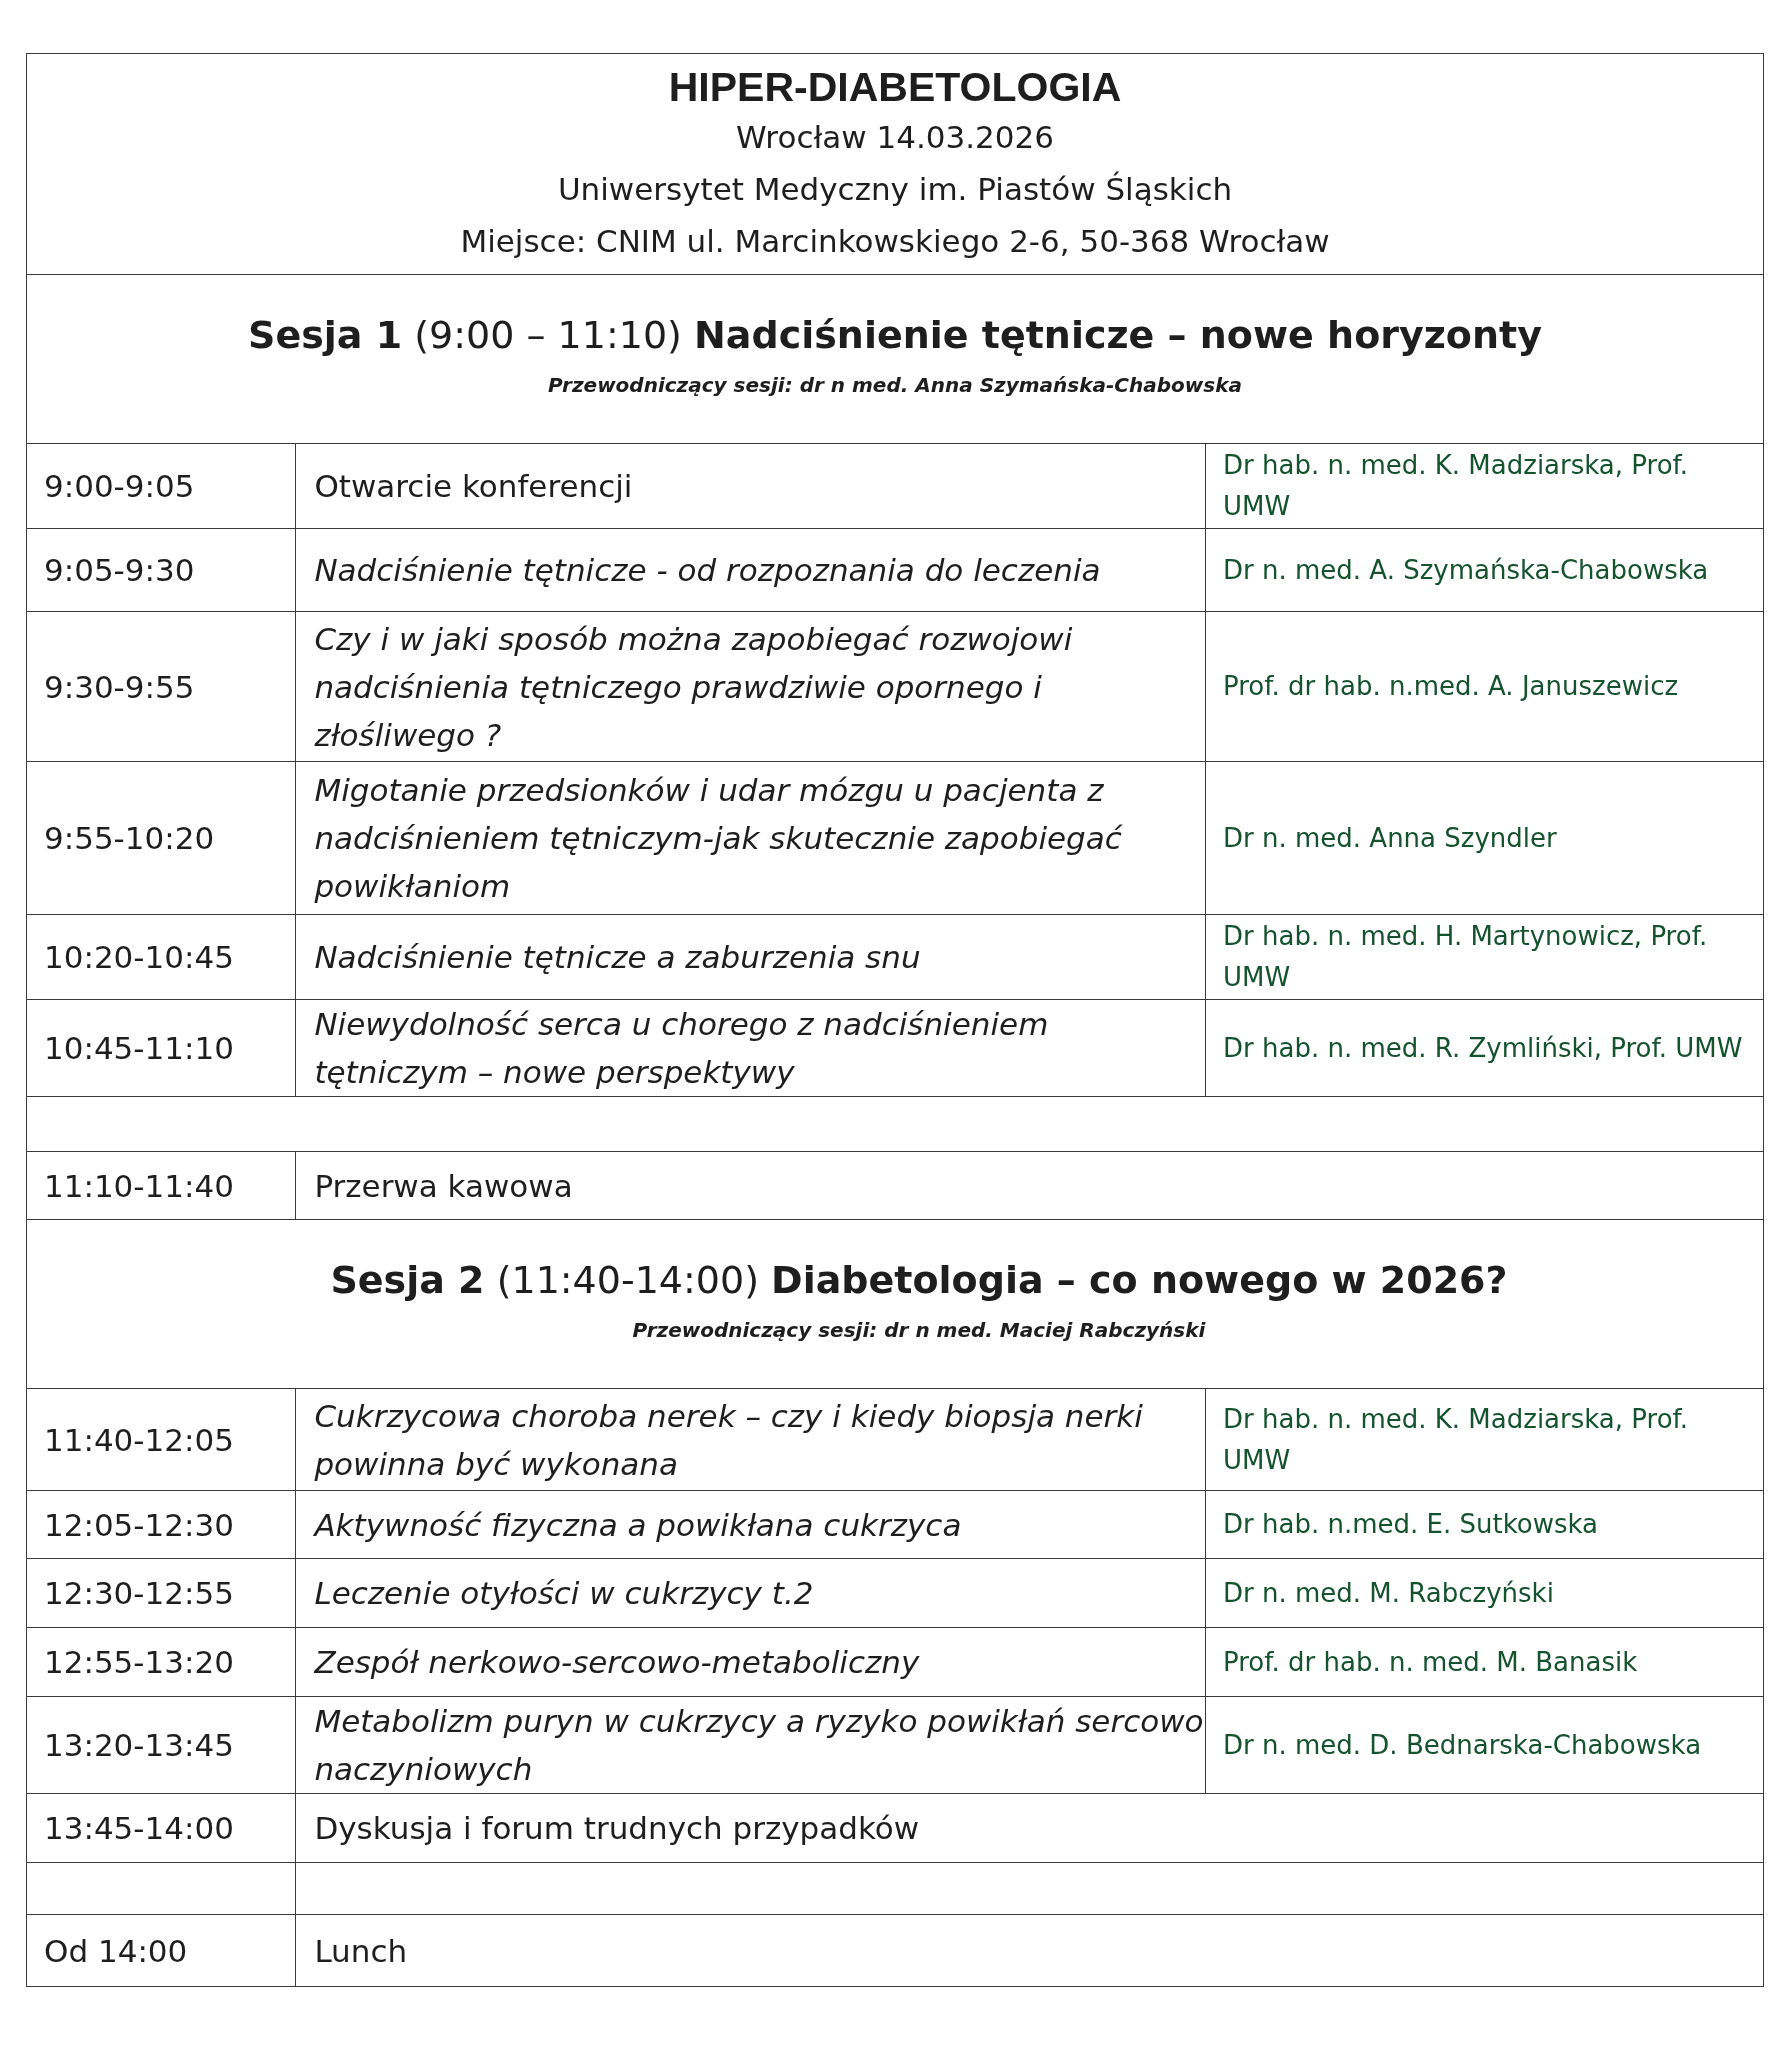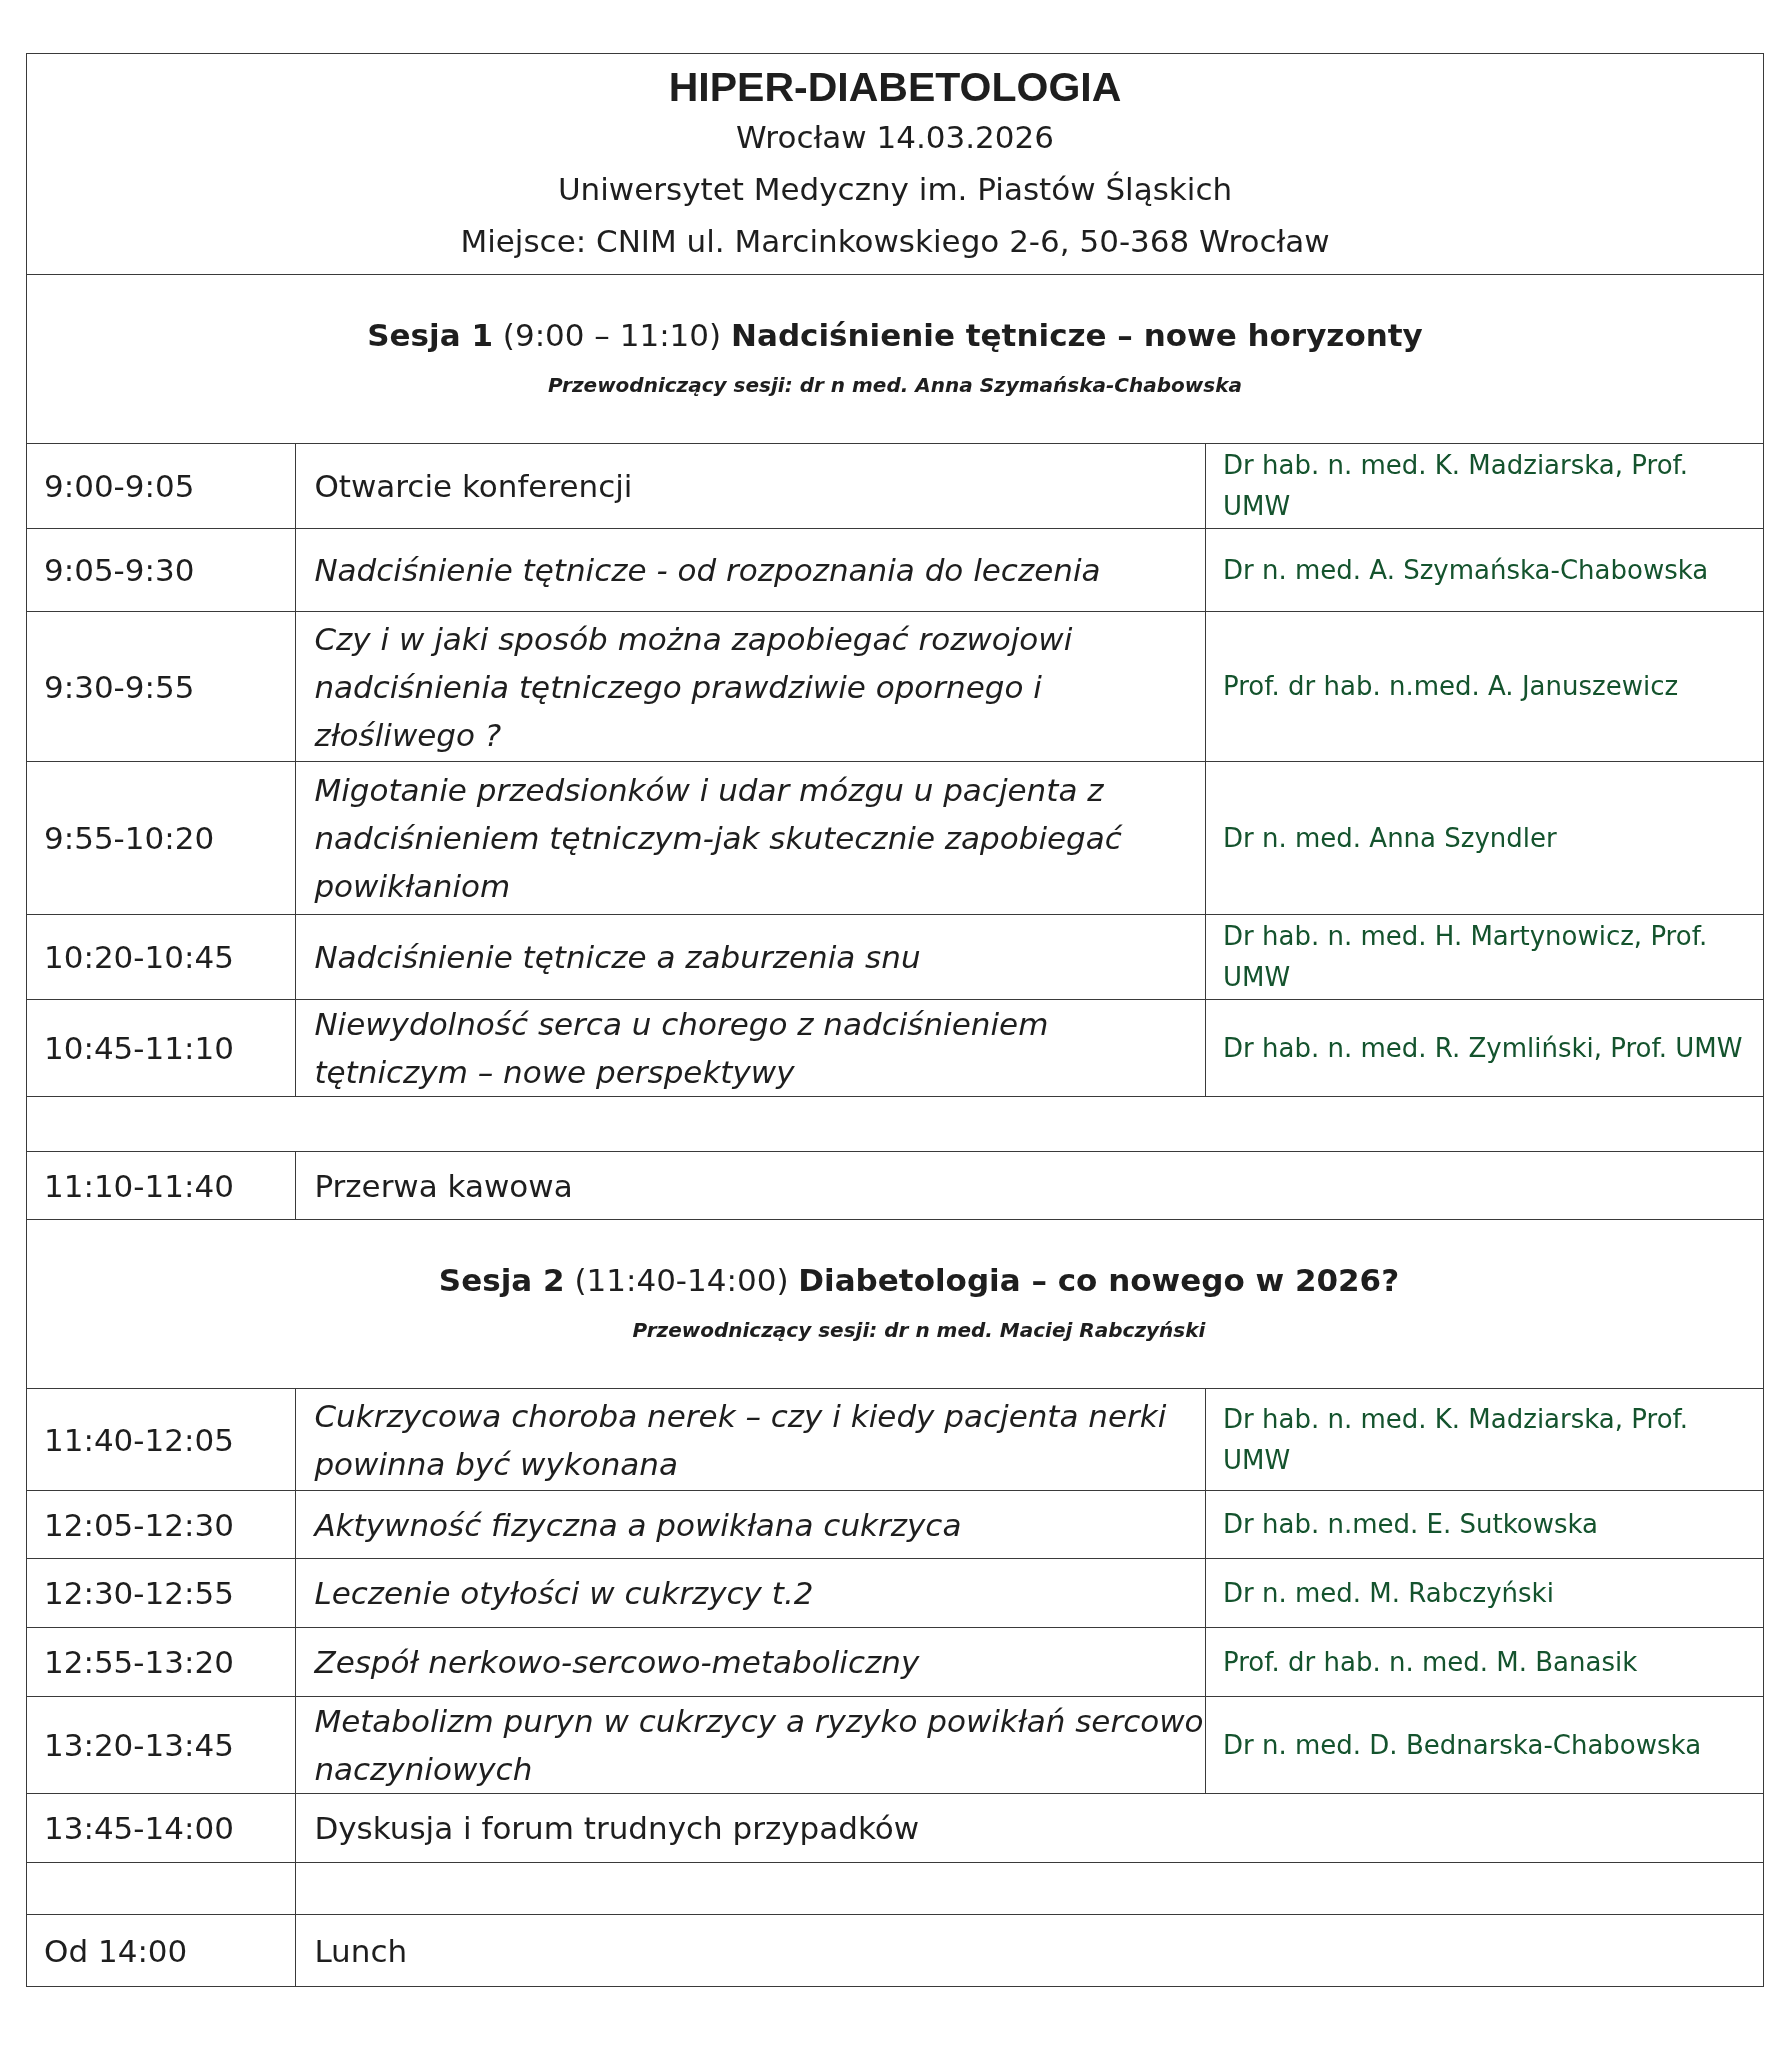--- a/index.html
+++ b/index.html
@@ -10,21 +10,21 @@
   td { border: 1.8px solid #3a3a3a; vertical-align: middle; padding: 0; }
   col.c-time { width: 269px; }
   col.c-topic { width: 910px; }
   col.c-spk { width: 558px; }
 
   .hdr { text-align: center; height: 221px; }
   .hdr .title { font-family: "Liberation Sans", sans-serif; font-weight: bold; font-size: 41px; letter-spacing: 0px; margin-top: 2.5px; }
   .hdr .line { font-size: 31px; line-height: 52px; }
 
   .sess { text-align: center; }
-  .sess .sline { font-size: 31px; line-height: 52px; }
+  .sess .sline { font-size: 38px; line-height: 52px; }
   .sess .sline b { font-weight: bold; }
   .sess .chair { font-style: italic; font-size: 20px; line-height: 49px; font-weight: bold; }
 
   .t { font-size: 31px; padding-left: 17px; line-height: 48px; }
   .topic { font-size: 31px; padding-left: 18.4px; line-height: 48px; font-style: italic; }
   .topic.plain { font-style: normal; }
   .spk { font-size: 26px; padding-left: 17px; line-height: 41px; color: #14532d; }
 </style>
 </head>
 <body>
@@ -96,21 +96,21 @@
 
   <tr>
     <td colspan="3" class="sess" style="height:168px;padding-left:48px;">
       <div class="sline"><b>Sesja 2</b> <span>(11:40-14:00)</span> <b>Diabetologia – co nowego w 2026?</b></div>
       <div class="chair">Przewodniczący sesji: dr n med. Maciej Rabczyński</div>
     </td>
   </tr>
 
   <tr style="height:102px;">
     <td class="t">11:40-12:05</td>
-    <td class="topic">Cukrzycowa choroba nerek – czy i kiedy pacjenta nerki powinna być wykonana</td>
+    <td class="topic">Cukrzycowa choroba nerek – czy i kiedy biopsja nerki powinna być wykonana</td>
     <td class="spk">Dr hab. n. med. K. Madziarska, Prof. UMW</td>
   </tr>
   <tr style="height:68px;">
     <td class="t">12:05-12:30</td>
     <td class="topic">Aktywność fizyczna a powikłana cukrzyca</td>
     <td class="spk">Dr hab. n.med. E. Sutkowska</td>
   </tr>
   <tr style="height:69px;">
     <td class="t">12:30-12:55</td>
     <td class="topic">Leczenie otyłości w cukrzycy t.2</td>

